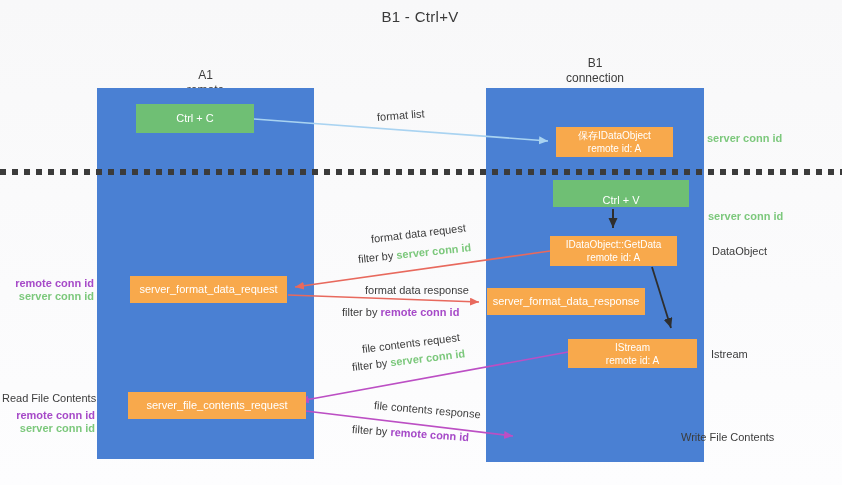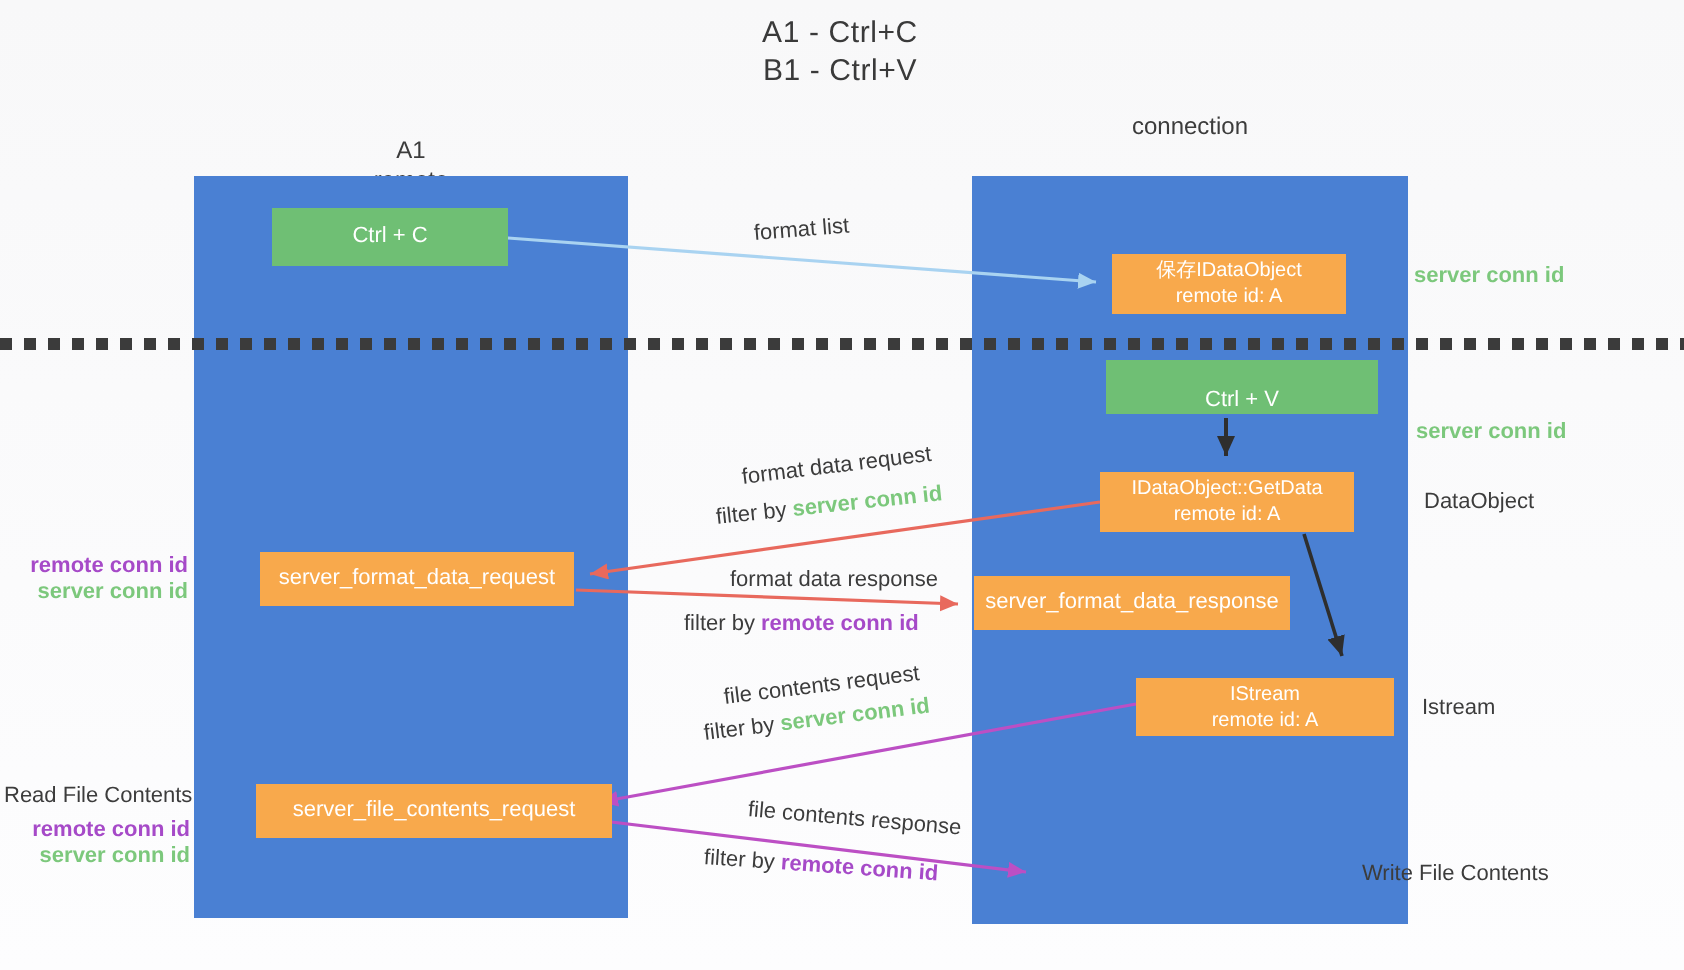--- a/index.html
+++ b/index.html
@@ -87,29 +87,29 @@
   #sl-server-l2{left:7px;top:422px;}
 
   #arrows{position:absolute;left:0;top:0;z-index:2;pointer-events:none;}
 </style>
 </head>
 <body>
 
 <div id="stage">
 
   <div class="title">
-    <div>A1 - Ctrl+C</div>
     <div>B1 - Ctrl+V</div>
   </div>
 
   <div class="lifeline-header" id="header-a1">
     <div>A1</div>
     <div>remote</div>
   </div>
   <div class="lifeline-header" id="header-b1">
+    <div>B1</div>
     <div>connection</div>
   </div>
 
   <div class="lifeline" id="lifeline-a1"></div>
   <div class="lifeline" id="lifeline-b1"></div>
 
   <div class="dotted-line"></div>
 
   <svg id="arrows" width="842" height="485">
     <defs>

